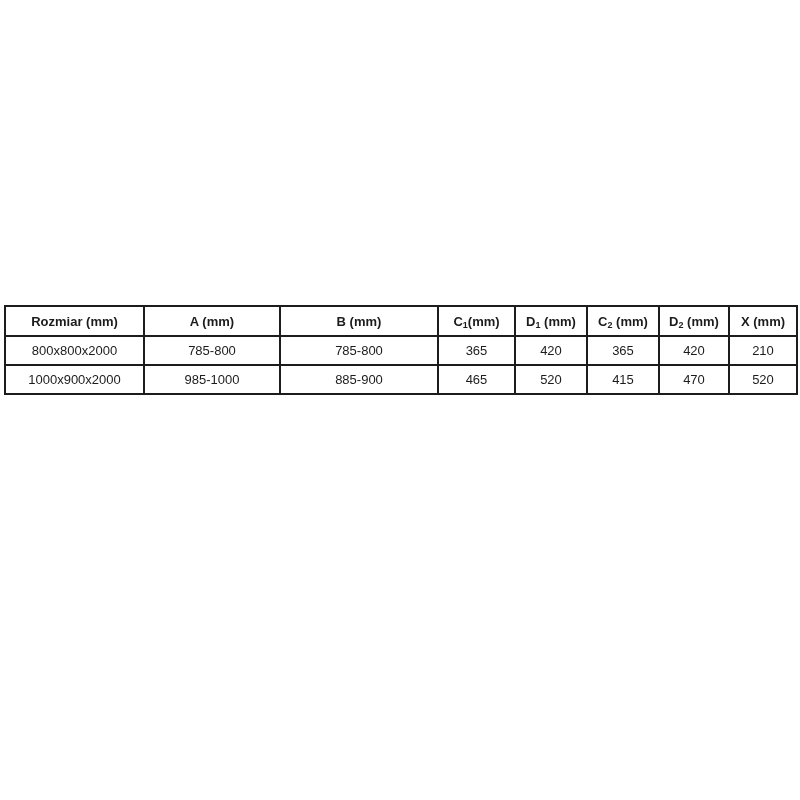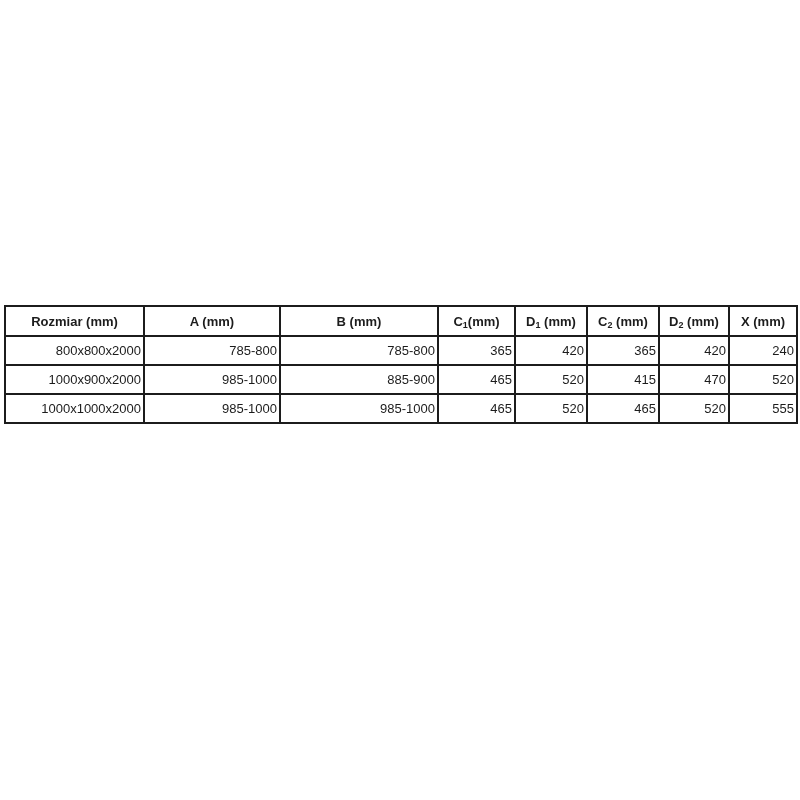--- a/index.html
+++ b/index.html
@@ -37,21 +37,20 @@
   }
   table.spec-table th {
     height: 28px;
     font-size: 13px;
     font-weight: bold;
   }
   table.spec-table td {
     height: 27px;
     font-size: 13px;
     font-weight: normal;
-    text-align: right;
   }
   .sub {
     font-size: 9px;
     position: relative;
     top: 2px;
     font-weight: inherit;
   }
 </style>
 </head>
 <body>
@@ -82,37 +81,27 @@
     </thead>
     <tbody>
         <tr>
           <td>800x800x2000</td>
           <td>785-800</td>
           <td>785-800</td>
           <td>365</td>
           <td>420</td>
           <td>365</td>
           <td>420</td>
-          <td>240</td>
+          <td>210</td>
         </tr>
         <tr>
           <td>1000x900x2000</td>
           <td>985-1000</td>
           <td>885-900</td>
           <td>465</td>
           <td>520</td>
           <td>415</td>
           <td>470</td>
           <td>520</td>
         </tr>
-        <tr>
-          <td>1000x1000x2000</td>
-          <td>985-1000</td>
-          <td>985-1000</td>
-          <td>465</td>
-          <td>520</td>
-          <td>465</td>
-          <td>520</td>
-          <td>555</td>
-        </tr>
       </tbody>
   </table>
 </div>
 
 </body></html>

